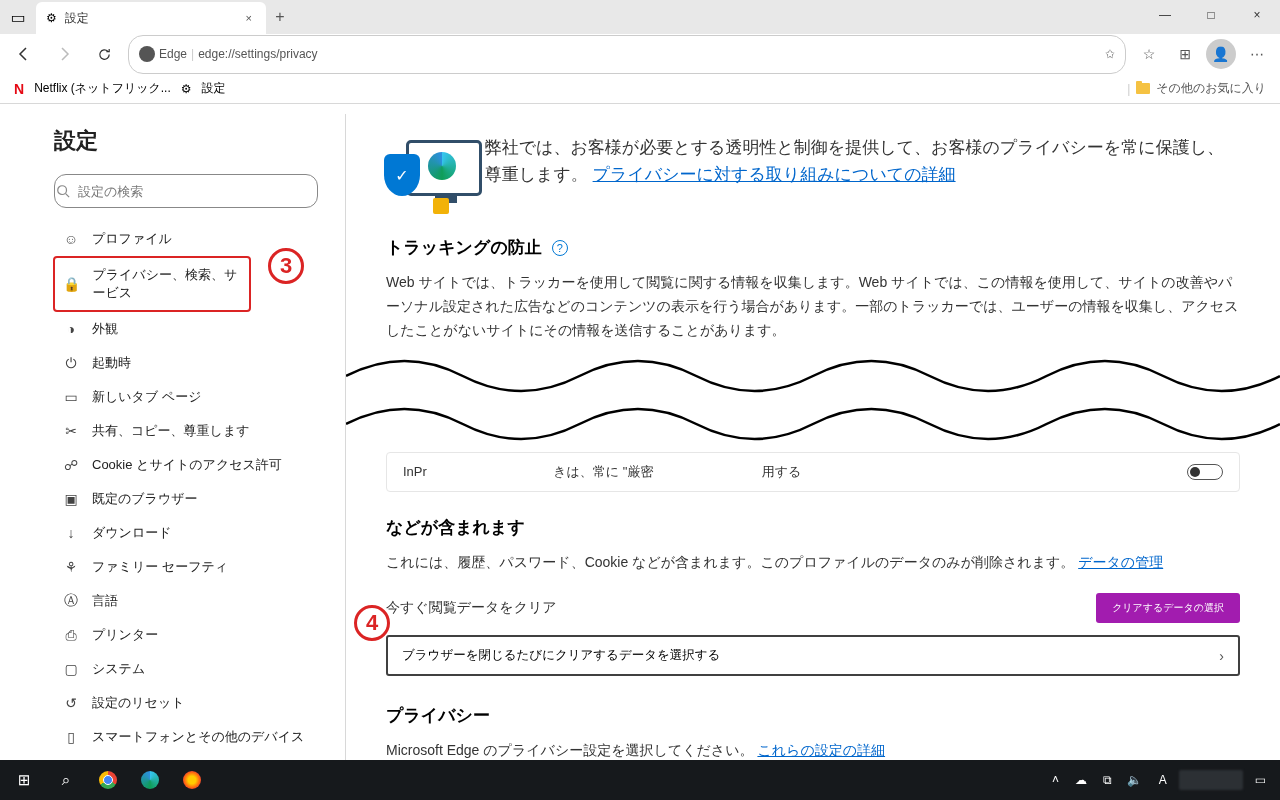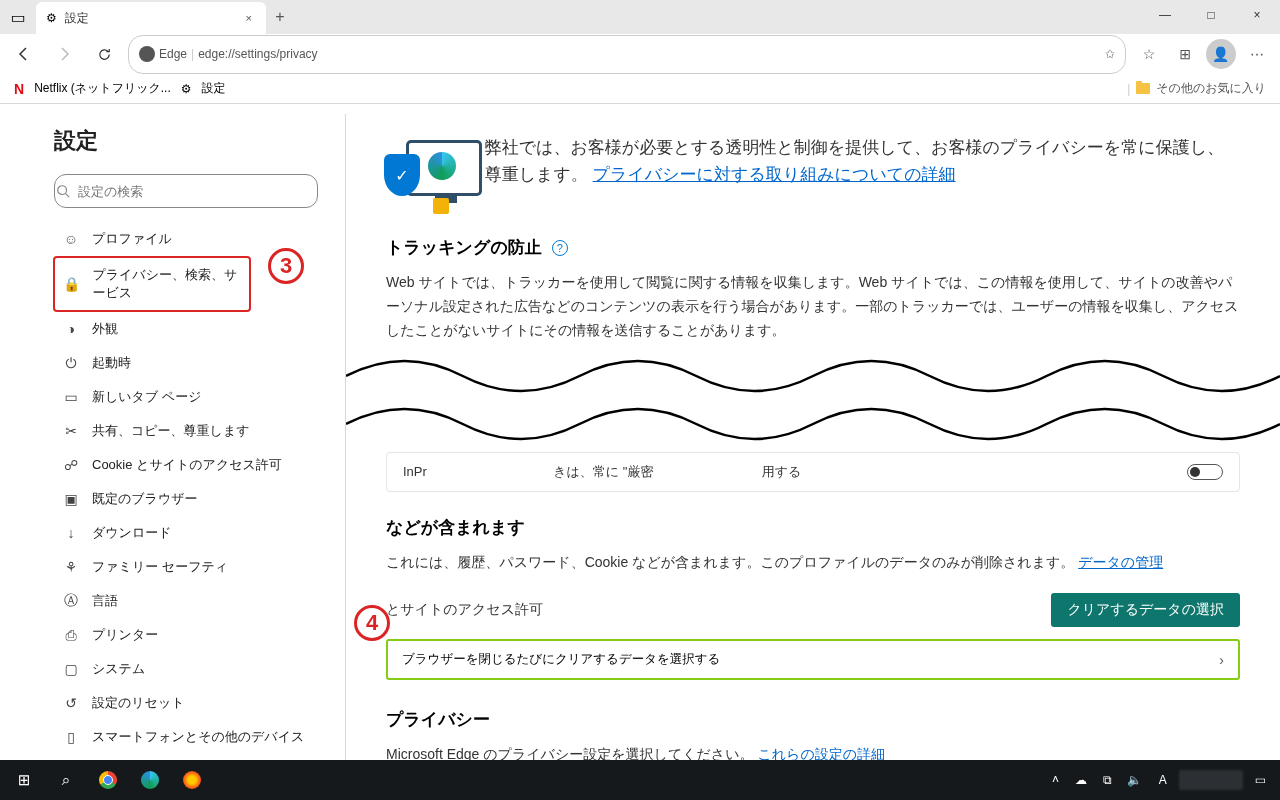--- a/index.html
+++ b/index.html
@@ -64,22 +64,22 @@
 .para { font-size: 14px; color: #333; line-height: 1.7; }
 
 .wave-cut { position: relative; height: 100px; margin: 4px -40px 10px -40px; }
 .wave-cut svg { width: 100%; height: 100%; }
 
 .toggle-line { border:1px solid #e6e6e6; border-radius:4px; padding: 10px 16px; font-size:13px; display:flex; align-items:center; justify-content:space-between; color:#333; margin: -4px 0 24px 0;}
 .toggle { width:36px; height:16px; background:#fff; border:1px solid #555; border-radius:8px; position:relative;}
 .toggle::after{content:"";position:absolute;left:2px;top:2px;width:10px;height:10px;border-radius:50%;background:#333;}
 
 .clear-row { display:flex; align-items:center; justify-content:space-between; margin: 18px 0 12px;}
-.btn-primary { background:#0f766e; color:#fff; border:none; padding: 8px 16px; font-size:14px; border-radius:3px; }
-.setting-row { border:2px solid #84cc16; border-radius:3px; padding: 10px 14px; display:flex; align-items:center; justify-content:space-between; font-size:12.5px; margin-bottom: 28px; gap: 18px;}
+.btn-primary { background:#a21caf; color:#fff; border:none; padding: 8px 16px; font-size:10px; border-radius:3px; }
+.setting-row { border:2px solid #404040; border-radius:3px; padding: 10px 14px; display:flex; align-items:center; justify-content:space-between; font-size:12.5px; margin-bottom: 28px; gap: 18px;}
 .chev { color:#555; font-size:14px;}
 
 .taskbar { position:absolute; bottom:0; left:0; right:0; height:40px; background:#16191c; display:flex; align-items:center; padding:0 4px; gap:2px;}
 .task-item{ width:40px; height:40px; display:flex; align-items:center; justify-content:center; color:#fff; font-size:15px;}
 .task-right{margin-left:auto;display:flex;align-items:center;gap:8px;color:#fff;font-size:12px;padding-right:6px;}
 .task-right div{padding:0 4px;}
 .chrome-i{width:18px;height:18px;border-radius:50%;background:conic-gradient(#ea4335 0 33%,#34a853 33% 66%,#fbbc05 66% 100%);position:relative;}
 .chrome-i::after{content:"";position:absolute;inset:4px;background:#4285f4;border-radius:50%;border:1px solid #fff;}
 .edge-i{width:18px;height:18px;border-radius:50%;background:conic-gradient(#36c5f0,#0f9d58,#2d8ee0);}
 .ff-i{width:18px;height:18px;border-radius:50%;background:radial-gradient(circle,#ffcb00 30%,#ff6611 60%,#b5007f);}
@@ -255,21 +255,21 @@
     </div>
 
     <div class="toggle-line">
       <span style="white-space:pre">InPr                                   きは、常に "厳密                              用する</span>
       <span class="toggle"></span>
     </div>
 
     <div class="section-title">などが含まれます</div>
     <p class="para"><span>これには、履歴、パスワード、Cookie などが含まれます。このプロファイルのデータのみが削除されます。</span> <a class="link">データの管理</a></p>
     <div class="clear-row">
-      <span class="para">とサイトのアクセス許可</span>
+      <span class="para">今すぐ閲覧データをクリア</span>
       <button class="btn-primary">クリアするデータの選択</button>
     </div>
     <div class="setting-row">
       <span>ブラウザーを閉じるたびにクリアするデータを選択する</span>
       <span class="chev">›</span>
     </div>
 
     <div class="section-title">プライバシー</div>
     <p class="para"><span>Microsoft Edge のプライバシー設定を選択してください。</span> <a class="link">これらの設定の詳細</a></p>
   </div>

